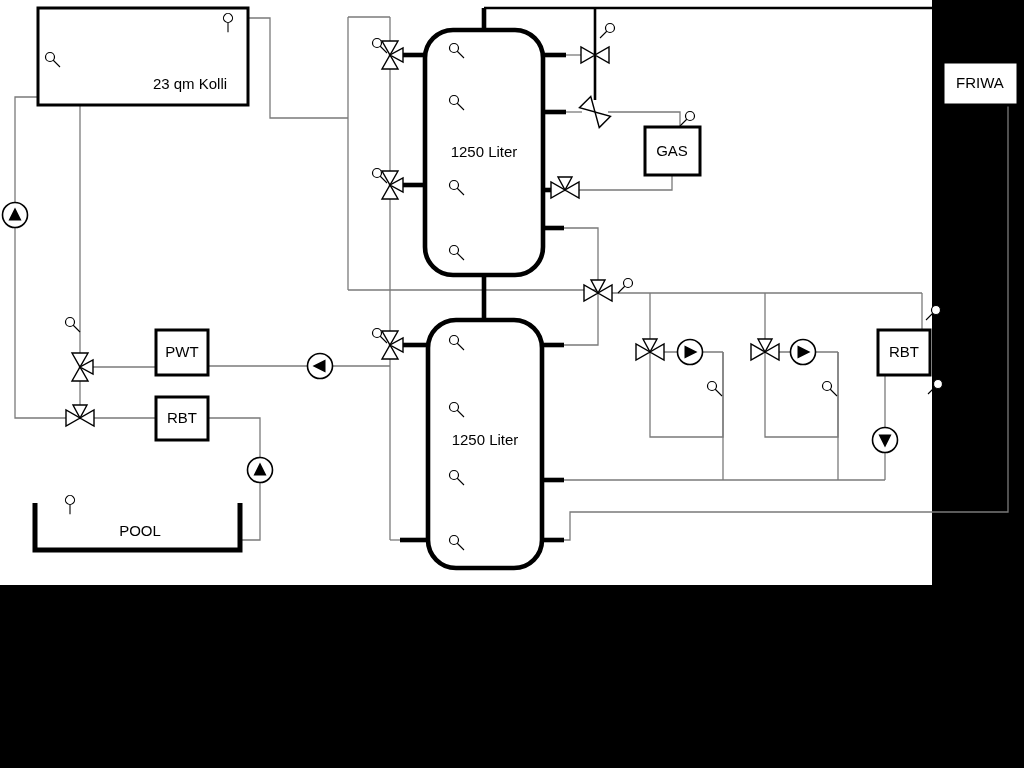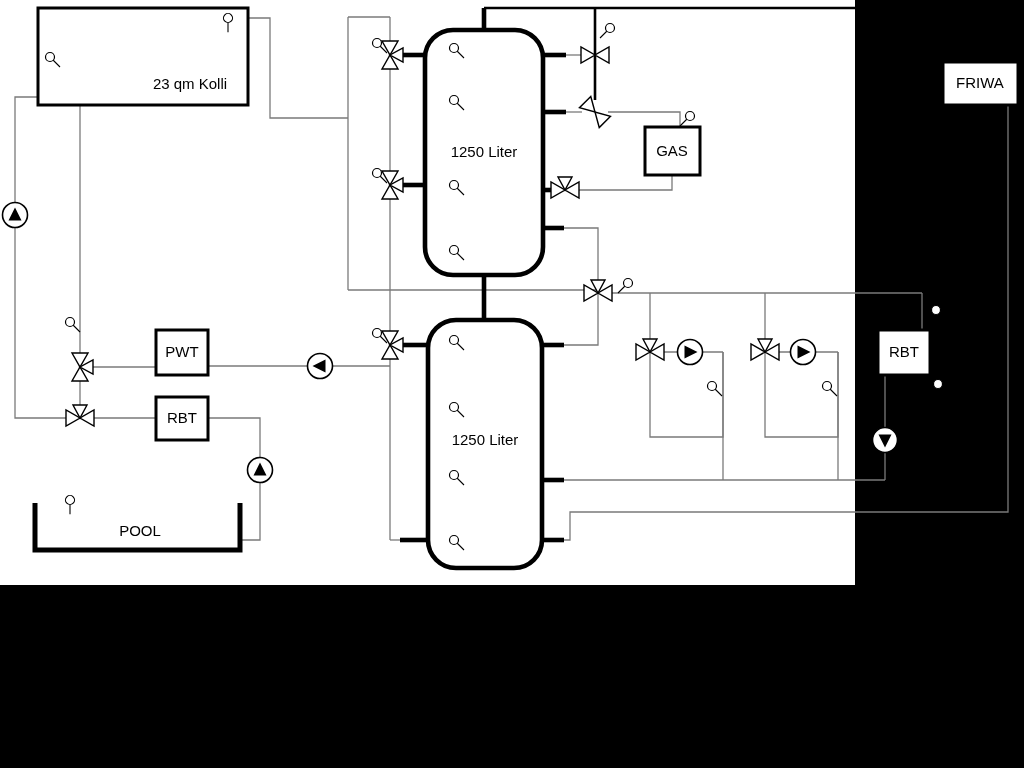--- a/index.html
+++ b/index.html
@@ -1,18 +1,18 @@
 <!DOCTYPE html>
 <html><head>
 <meta charset="utf-8">
 <style>
   html,body{margin:0;padding:0;background:#000;}
   .stage{position:relative;width:1024px;height:768px;background:#000;overflow:hidden;
          font-family:"Liberation Sans",sans-serif;}
-  .canvas{position:absolute;top:0;left:0;width:855px;height:585px;background:#fff;}
+  .canvas{position:absolute;top:0;left:0;width:932px;height:585px;background:#fff;}
   .footer-bar{position:absolute;top:585px;left:0;width:1024px;height:183px;background:#000;}
   svg{display:block;}
   .pipe{stroke:#7a7a7a;stroke-width:1.3;fill:none;}
   .pipe-dark{stroke:#000;stroke-width:2.6;fill:none;}
   .stub{stroke:#000;stroke-width:4.6;fill:none;}
   .box{fill:#fff;stroke:#000;stroke-width:3;}
   .tank{fill:#fff;stroke:#000;stroke-width:4.6;}
   .pool{fill:none;stroke:#000;stroke-width:5;}
   .lbl{font:15px "Liberation Sans",sans-serif;fill:#000;}
 </style>

